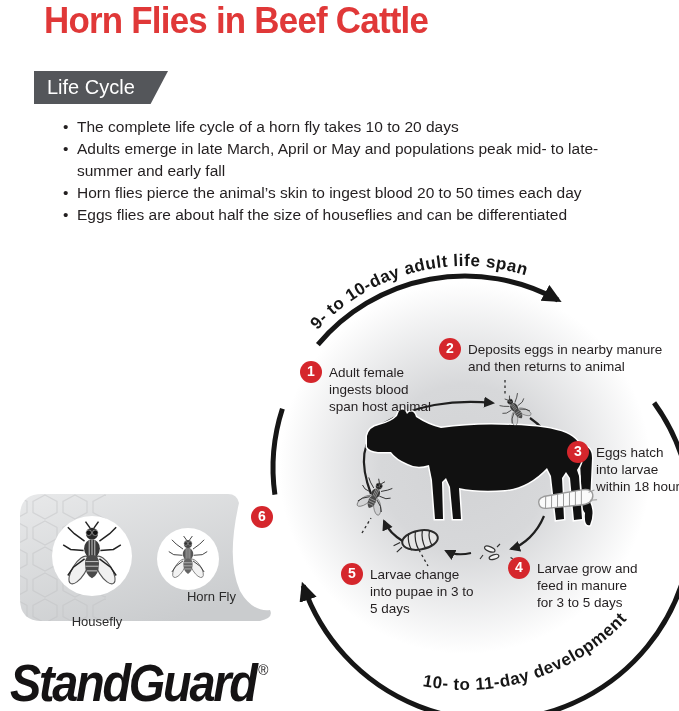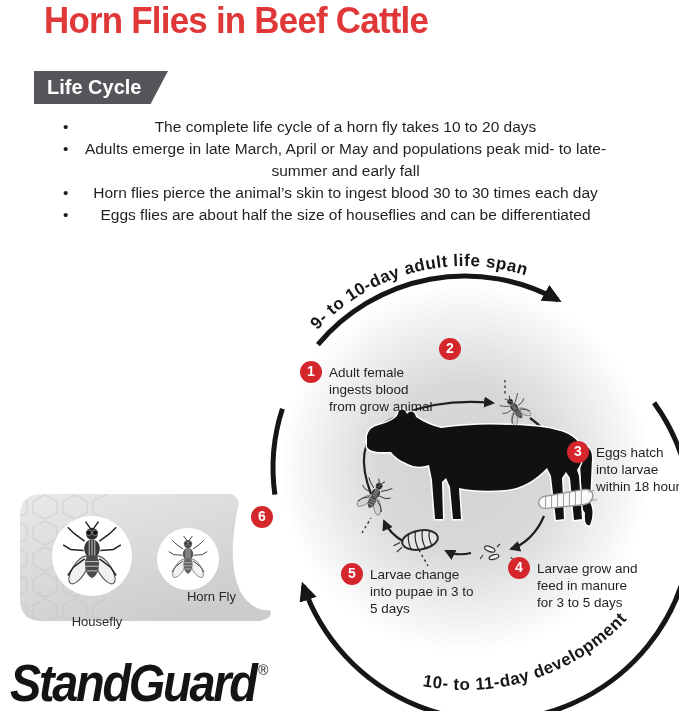--- a/index.html
+++ b/index.html
@@ -5,25 +5,25 @@
   html,body{margin:0;padding:0;background:#fff;}
   .stage{position:relative;width:679px;height:711px;overflow:hidden;background:#fff;
          font-family:"Liberation Sans",sans-serif;color:#231F20;}
   svg text{font-family:"Liberation Sans",sans-serif;}
   .art{position:absolute;left:0;top:0;}
 
   .title{position:absolute;left:44px;top:0px;font-size:36px;font-weight:bold;color:#E03838;
          letter-spacing:-0.8px;transform:scaleX(.97);transform-origin:left top;white-space:nowrap;}
   .badge-section{position:absolute;left:34px;top:71px;width:134px;height:33px;background:#54565A;
          clip-path:polygon(0 0,100% 0,87% 100%,0 100%);}
-  .badge-section span{display:block;padding:5px 0 0 13px;color:#fff;font-size:20px;font-weight:bold;}
+  .badge-section span{display:block;padding:5px 0 0 13px;color:#fff;font-size:20px;font-weight:normal;}
 
   .bullets{position:absolute;left:62px;top:116px;width:552px;margin:0;padding:0;list-style:none;
            font-size:15.5px;line-height:22px;}
-  .bullets li{position:relative;padding-left:15px;text-align:center;}
+  .bullets li{position:relative;padding-left:15px;}
   .bullets li::before{content:"•";position:absolute;left:1px;top:0;}
 
   .step{position:absolute;display:flex;align-items:flex-start;gap:7px;
         font-size:13.5px;line-height:1.26;color:#231F20;}
   .step .num{flex:0 0 22px;width:22px;height:22px;margin-top:-3px;border-radius:50%;background:#D5262C;
         color:#fff;font-size:14px;font-weight:bold;display:flex;align-items:center;justify-content:center;}
   .s1{left:300px;top:364px}.s1 .txt{width:108px}
   .s2{left:439px;top:341px}.s2 .txt{width:200px}
   .s3{left:567px;top:444px}.s3 .txt{width:92px}
   .s4{left:508px;top:560px}.s4 .txt{width:106px}
@@ -165,30 +165,31 @@
   </svg>
 
   <div class="title">Horn Flies in Beef Cattle</div>
   <div class="badge-section">
     <span>Life Cycle</span>
   </div>
 
   <ul class="bullets">
     <li>The complete life cycle of a horn fly takes 10 to 20 days</li>
     <li>Adults emerge in late March, April or May and populations peak mid- to late-summer and early fall</li>
-    <li>Horn flies pierce the animal’s skin to ingest blood 30 to 30 times each day</li>
+    <li>Horn flies pierce the animal’s skin to ingest blood 20 to 50 times each day</li>
     <li>Eggs flies are about half the size of houseflies and can be differentiated</li>
   </ul>
 
   <div class="step s1">
     <span class="num">1</span>
-    <span class="txt">Adult female ingests blood from grow animal</span>
+    <span class="txt">Adult female ingests blood span host animal</span>
   </div>
   <div class="step s2">
     <span class="num">2</span>
+    <span class="txt">Deposits eggs in nearby manure and then returns to animal</span>
   </div>
   <div class="step s3">
     <span class="num">3</span>
     <span class="txt">Eggs hatch into larvae within 18 hours</span>
   </div>
   <div class="step s4">
     <span class="num">4</span>
     <span class="txt">Larvae grow and feed in manure for 3 to 5 days</span>
   </div>
   <div class="step s5">

